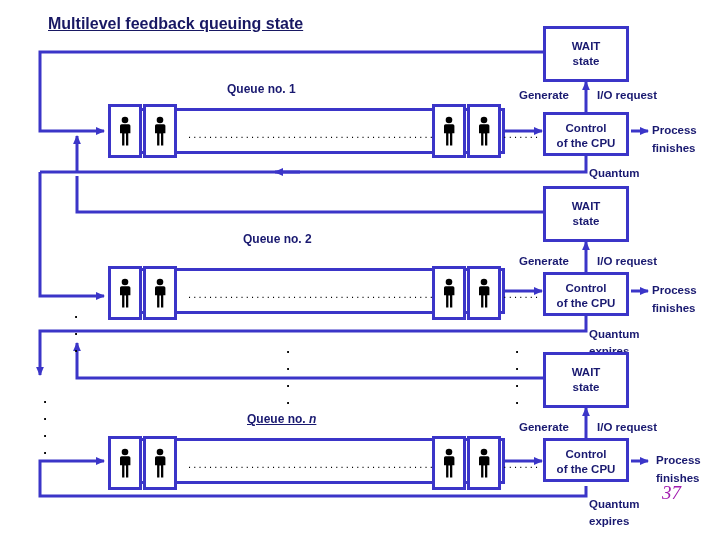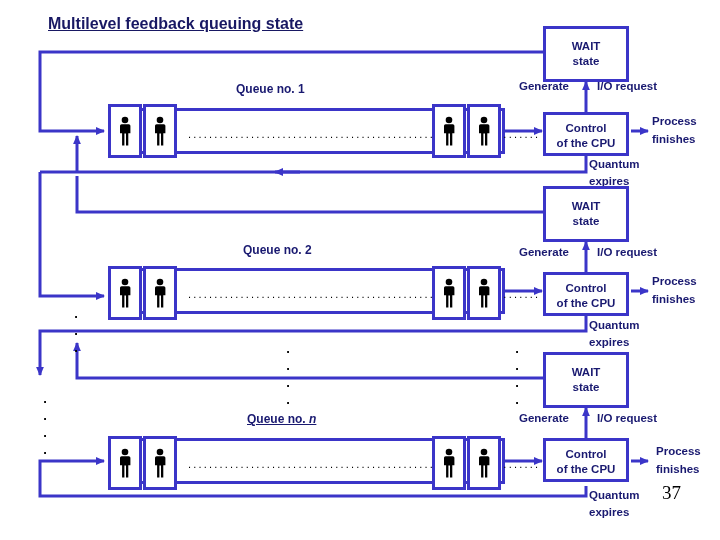--- a/index.html
+++ b/index.html
@@ -25,20 +25,21 @@
     height: 540px;
   }
   .lbl {
     position: absolute;
     color: #191970;
     font-family: "Liberation Sans", sans-serif;
     font-weight: bold;
     font-size: 11.5px;
     line-height: 14px;
     white-space: nowrap;
+    margin-top: 9px;
   }
   .title {
     position: absolute;
     left: 48px;
     top: 15px;
     color: #181863;
     font-family: "Liberation Sans", sans-serif;
     font-weight: bold;
     font-size: 16px;
     text-decoration: underline;
@@ -105,24 +106,25 @@
     font-family: "Liberation Sans", sans-serif;
     font-weight: bold;
     font-size: 12px;
     white-space: nowrap;
   }
   .queue-label i {
     font-style: italic;
   }
   .pagenum {
     position: absolute;
-    color: #000000;
+    color: #a21caf;
     font-family: "Liberation Serif", serif;
     font-size: 19px;
     white-space: nowrap;
+    font-style: italic;
   }
 </style>
 </head>
 <body>
 
 <div id="stage">
 
   <svg id="svg-layer" viewBox="0 0 720 540" xmlns="http://www.w3.org/2000/svg">
     <defs>
       <marker id="arrR" markerWidth="9" markerHeight="9" refX="8" refY="4.5" orient="auto" markerUnits="userSpaceOnUse">
@@ -173,21 +175,21 @@
       <path d="M505,461 L542,461" marker-end="url(#arrR)"></path>
 
       <path d="M631,461 L648,461" marker-end="url(#arrR)"></path>
 
       <path d="M586,486 L586,496 L40,496 L40,461 L104,461" marker-end="url(#arrR)"></path>
     </g>
   </svg>
 
   <div class="title">Multilevel feedback queuing state</div>
 
-  <div class="queue-label" style="left:236px; top:82px;text-align:center;"><span>Queue no. </span><span>1</span></div>
+  <div class="queue-label" style="left:227px; top:82px;text-align:center;"><span>Queue no. </span><span>1</span></div>
 
   <div class="qframe" style="left:108px; top:108px; width:397px; height:46px;"></div>
   <div class="qdots" style="left:188px; top:131px;">...................................................................</div>
 
   <div class="pcell" style="left:108px; top:104px; width:34px; height:54px;">
     <svg class="person" viewBox="0 0 16 30">
       <circle cx="8" cy="4" r="3.3" fill="#000"></circle>
       <path d="M4.2,8.2 h7.6 a1.6,1.6 0 0 1 1.6,1.6 v7.4 h-2.1 v12.4 h-2.3 v-12.0 h-1.6 v12.0 h-2.3 v-12.4 h-2.1 v-7.4 a1.6,1.6 0 0 1 1.6,-1.6 z" fill="#000"></path>
     </svg>
   </div>
@@ -227,21 +229,21 @@
   <div class="lbl" style="left:652px; top:132px;">finishes</div>
 
   <div class="lbl" style="left:589px; top:157px;">Quantum</div>
   <div class="lbl" style="left:589px; top:174px;">expires</div>
 
   <div class="box" style="left:543px; top:186px; width:86px; height:56px;">
     <div class="boxtext" style="top:10px;">WAIT</div>
     <div class="boxtext" style="top:25px;">state</div>
   </div>
 
-  <div class="queue-label" style="left:243px; top:243px;"><span>Queue no. </span><span>2</span></div>
+  <div class="queue-label" style="left:243px; top:232px;"><span>Queue no. </span><span>2</span></div>
 
   <div class="lbl" style="left:519px; top:245px;">Generate</div>
   <div class="lbl" style="left:597px; top:245px;">I/O request</div>
 
   <div class="qframe" style="left:108px; top:268px; width:397px; height:46px;"></div>
   <div class="qdots" style="left:188px; top:291px;">...................................................................</div>
 
   <div class="pcell" style="left:108px; top:266px; width:34px; height:54px;">
     <svg class="person" viewBox="0 0 16 30">
       <circle cx="8" cy="4" r="3.3" fill="#000"></circle>

